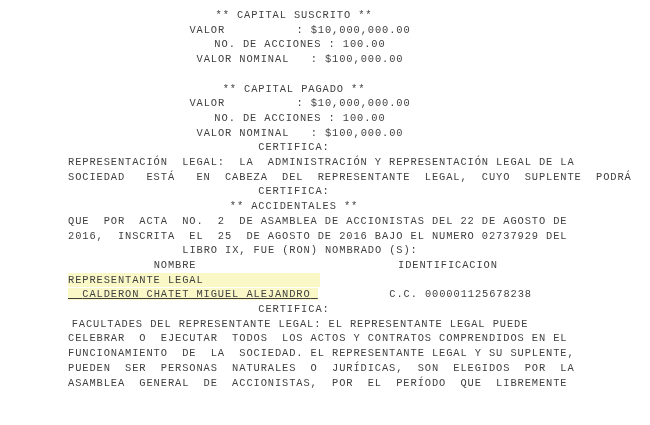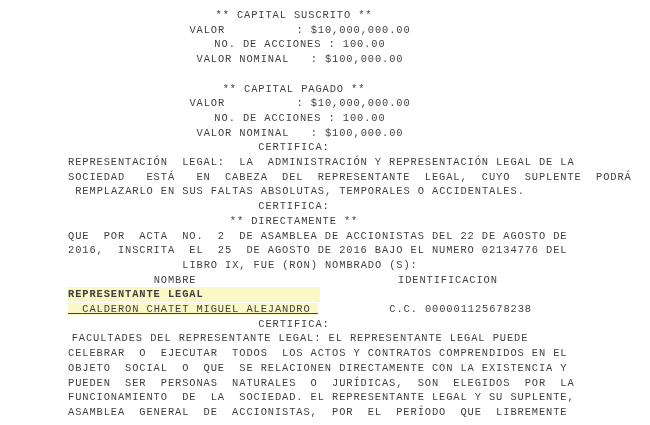--- a/index.html
+++ b/index.html
@@ -36,21 +36,20 @@
     text-align: center;
   }
   .hl {
     background: #fbf8c8;
     text-decoration: underline;
   }
   .hl-block {
     background: #fbf8c8;
     display: block;
     width: 252px;
-    font-weight: bold;
   }
   .kv {
     white-space: pre;
     text-align: center;
   }
   .row2 {
     display: flex;
     align-items: center;
   }
   .row2 .c1 { width: 330px; white-space: pre; }
@@ -70,43 +69,41 @@
 
   <div class="line center">** CAPITAL PAGADO **</div>
   <div class="line kv"><span>VALOR</span><span>          </span><span>:</span><span> </span><span>$10,000,000.00</span></div>
   <div class="line kv"><span>NO. DE ACCIONES</span><span> </span><span>:</span><span> </span><span>100.00</span></div>
   <div class="line kv"><span>VALOR NOMINAL</span><span>   </span><span>:</span><span> </span><span>$100,000.00</span></div>
 
   <div class="line center">CERTIFICA:</div>
 
   <div class="line just">REPRESENTACIÓN  LEGAL:  LA  ADMINISTRACIÓN Y REPRESENTACIÓN LEGAL DE LA</div>
   <div class="line just">SOCIEDAD   ESTÁ   EN  CABEZA  DEL  REPRESENTANTE  LEGAL,  CUYO  SUPLENTE  PODRÁ</div>
-  <div class="line just">REMPLAZARLO EN SUS FALTAS ABSOLUTAS, TEMPORALES O ACCIDENTALES.</div>
 
   <div class="line center">CERTIFICA:</div>
-  <div class="line center">** DIRECTAMENTE **</div>
+  <div class="line center">** ACCIDENTALES **</div>
 
   <div class="line just">QUE  POR  ACTA  NO.  2  DE ASAMBLEA DE ACCIONISTAS DEL 22 DE AGOSTO DE</div>
-  <div class="line just">2016,  INSCRITA  EL  25  DE AGOSTO DE 2016 BAJO EL NUMERO 02134776 DEL</div>
+  <div class="line just">2016,  INSCRITA  EL  25  DE AGOSTO DE 2016 BAJO EL NUMERO 02737929 DEL</div>
   <div class="line just">LIBRO IX, FUE (RON) NOMBRADO (S):</div>
 
   <div class="line row2">
     <span class="c1">            <span>NOMBRE</span></span>
     <span class="c2">IDENTIFICACION</span>
   </div>
 
   <div class="line"><span class="hl-block">REPRESENTANTE LEGAL</span></div>
 
   <div class="line row2">
     <span class="c1"><span class="hl">  <span>CALDERON CHATET MIGUEL ALEJANDRO</span> </span></span>
     <span class="c2">C.C. 000001125678238</span>
   </div>
 
   <div class="line center">CERTIFICA:</div>
 
   <div class="line just">FACULTADES DEL REPRESENTANTE LEGAL: EL REPRESENTANTE LEGAL PUEDE</div>
   <div class="line just">CELEBRAR  O  EJECUTAR  TODOS  LOS ACTOS Y CONTRATOS COMPRENDIDOS EN EL</div>
-  <div class="line just">OBJETO  SOCIAL  O  QUE  SE RELACIONEN DIRECTAMENTE CON LA EXISTENCIA Y</div>
+  <div class="line just">FUNCIONAMIENTO  DE  LA  SOCIEDAD. EL REPRESENTANTE LEGAL Y SU SUPLENTE,</div>
   <div class="line just">PUEDEN  SER  PERSONAS  NATURALES  O  JURÍDICAS,  SON  ELEGIDOS  POR  LA</div>
-  <div class="line just">FUNCIONAMIENTO  DE  LA  SOCIEDAD. EL REPRESENTANTE LEGAL Y SU SUPLENTE,</div>
   <div class="line just">ASAMBLEA  GENERAL  DE  ACCIONISTAS,  POR  EL  PERÍODO  QUE  LIBREMENTE</div>
 
 </div>
 
 </body></html>

